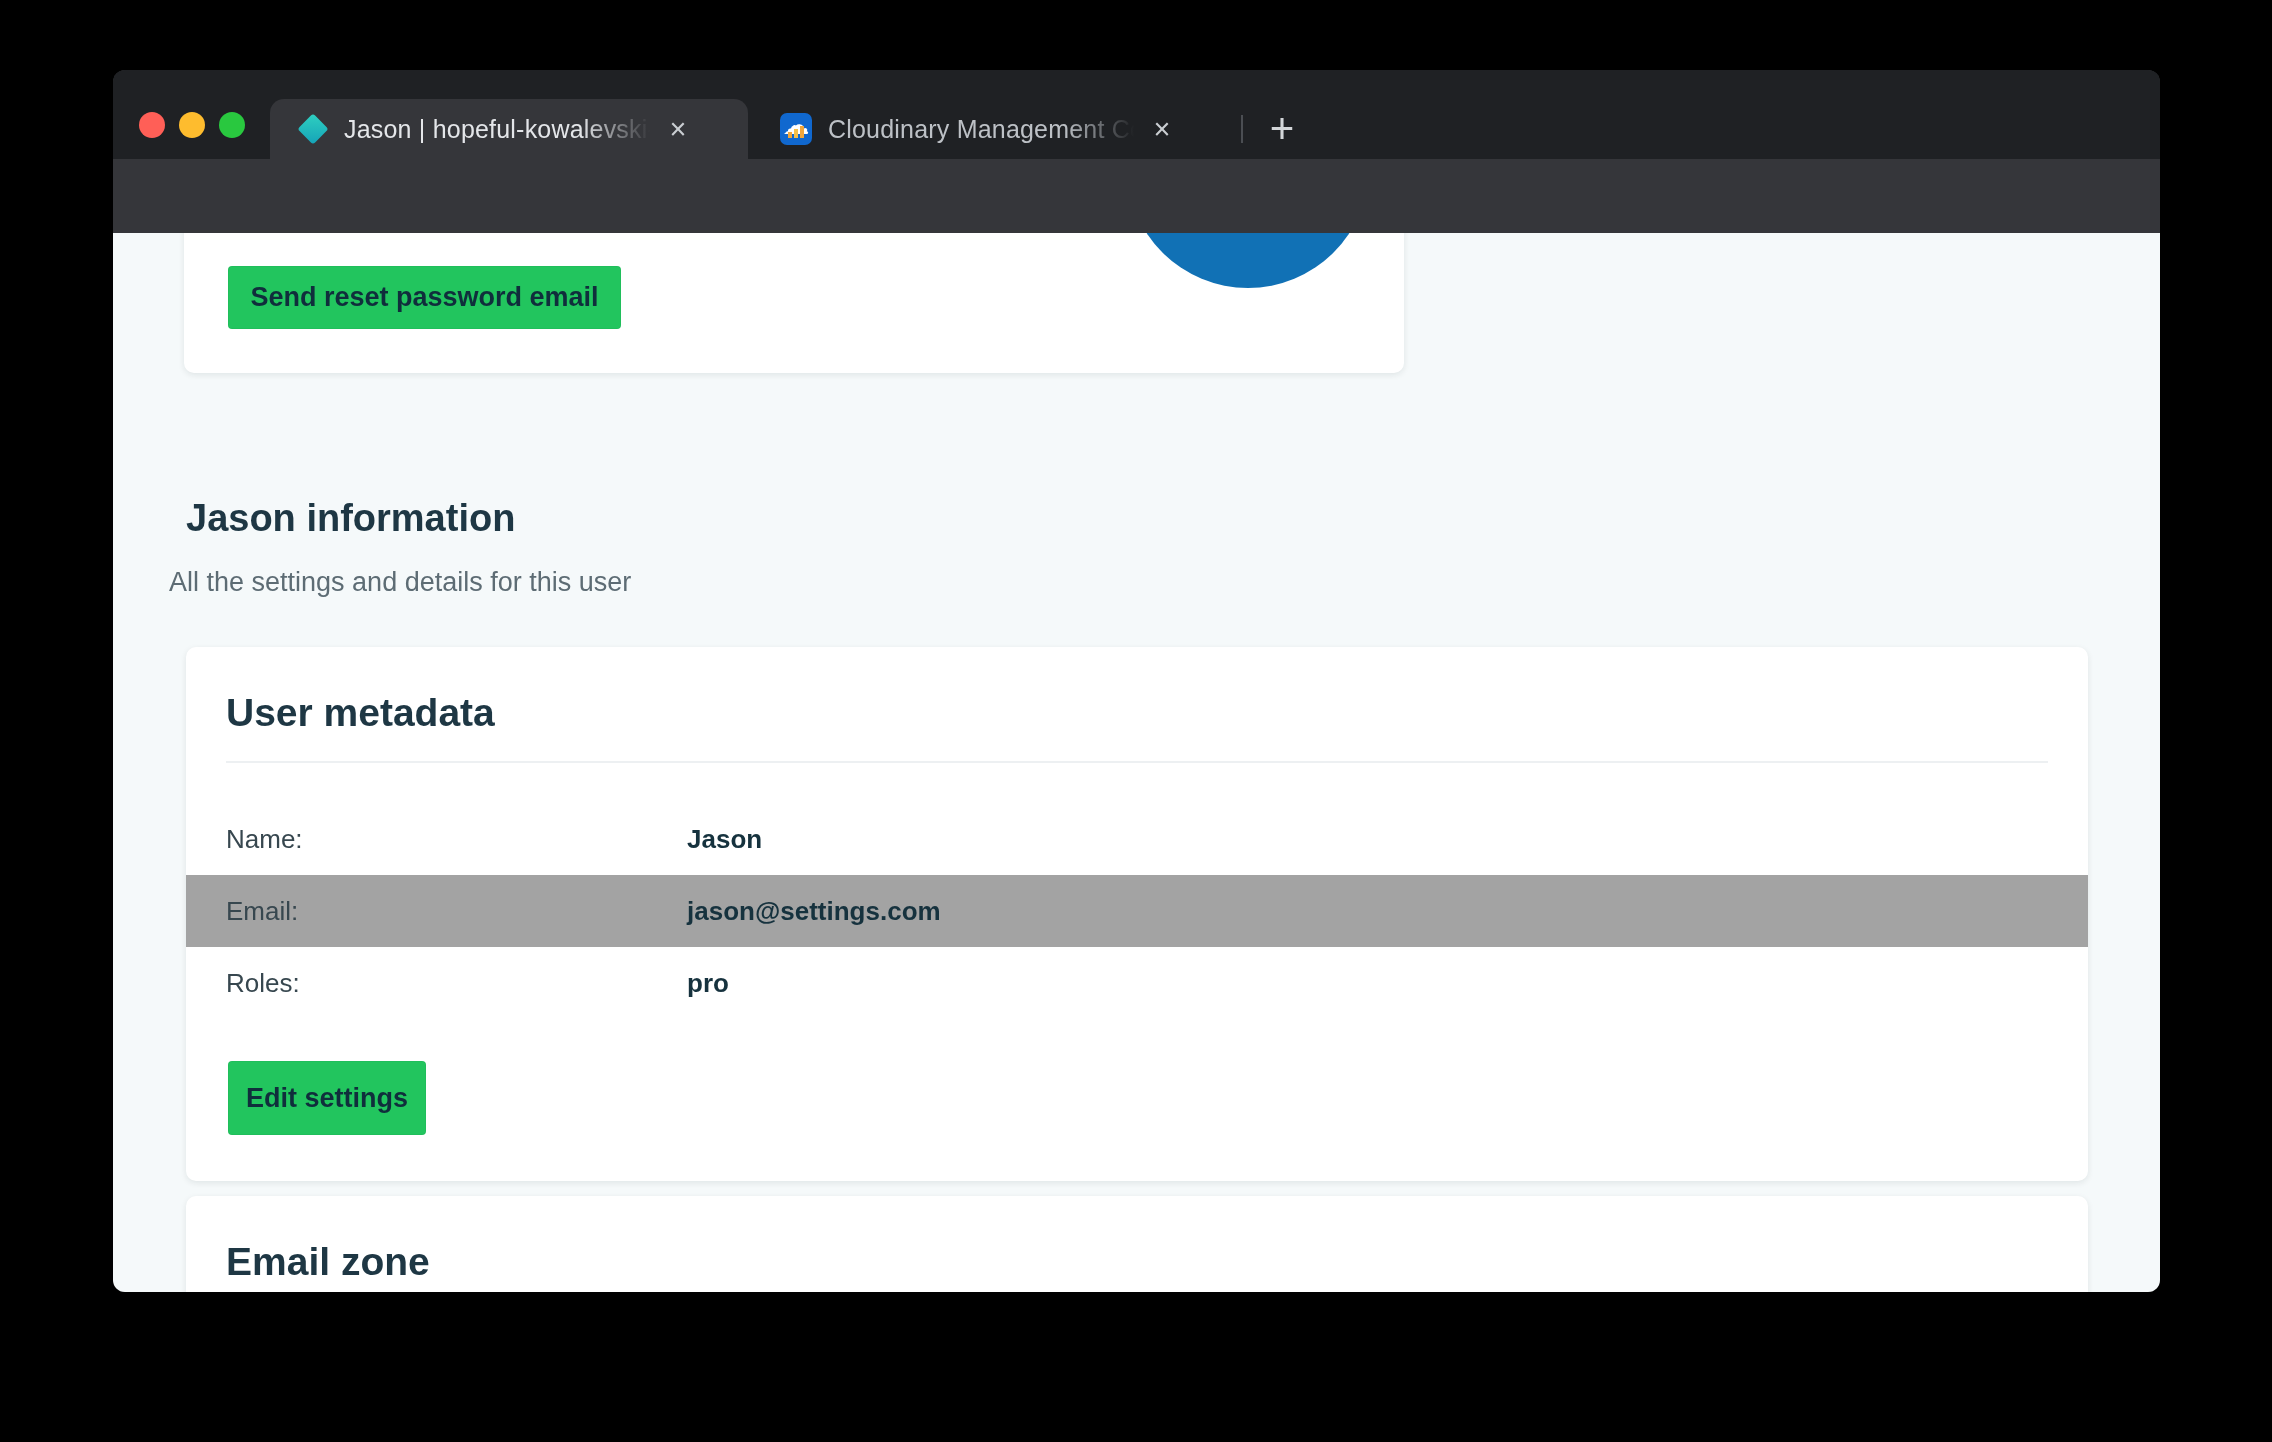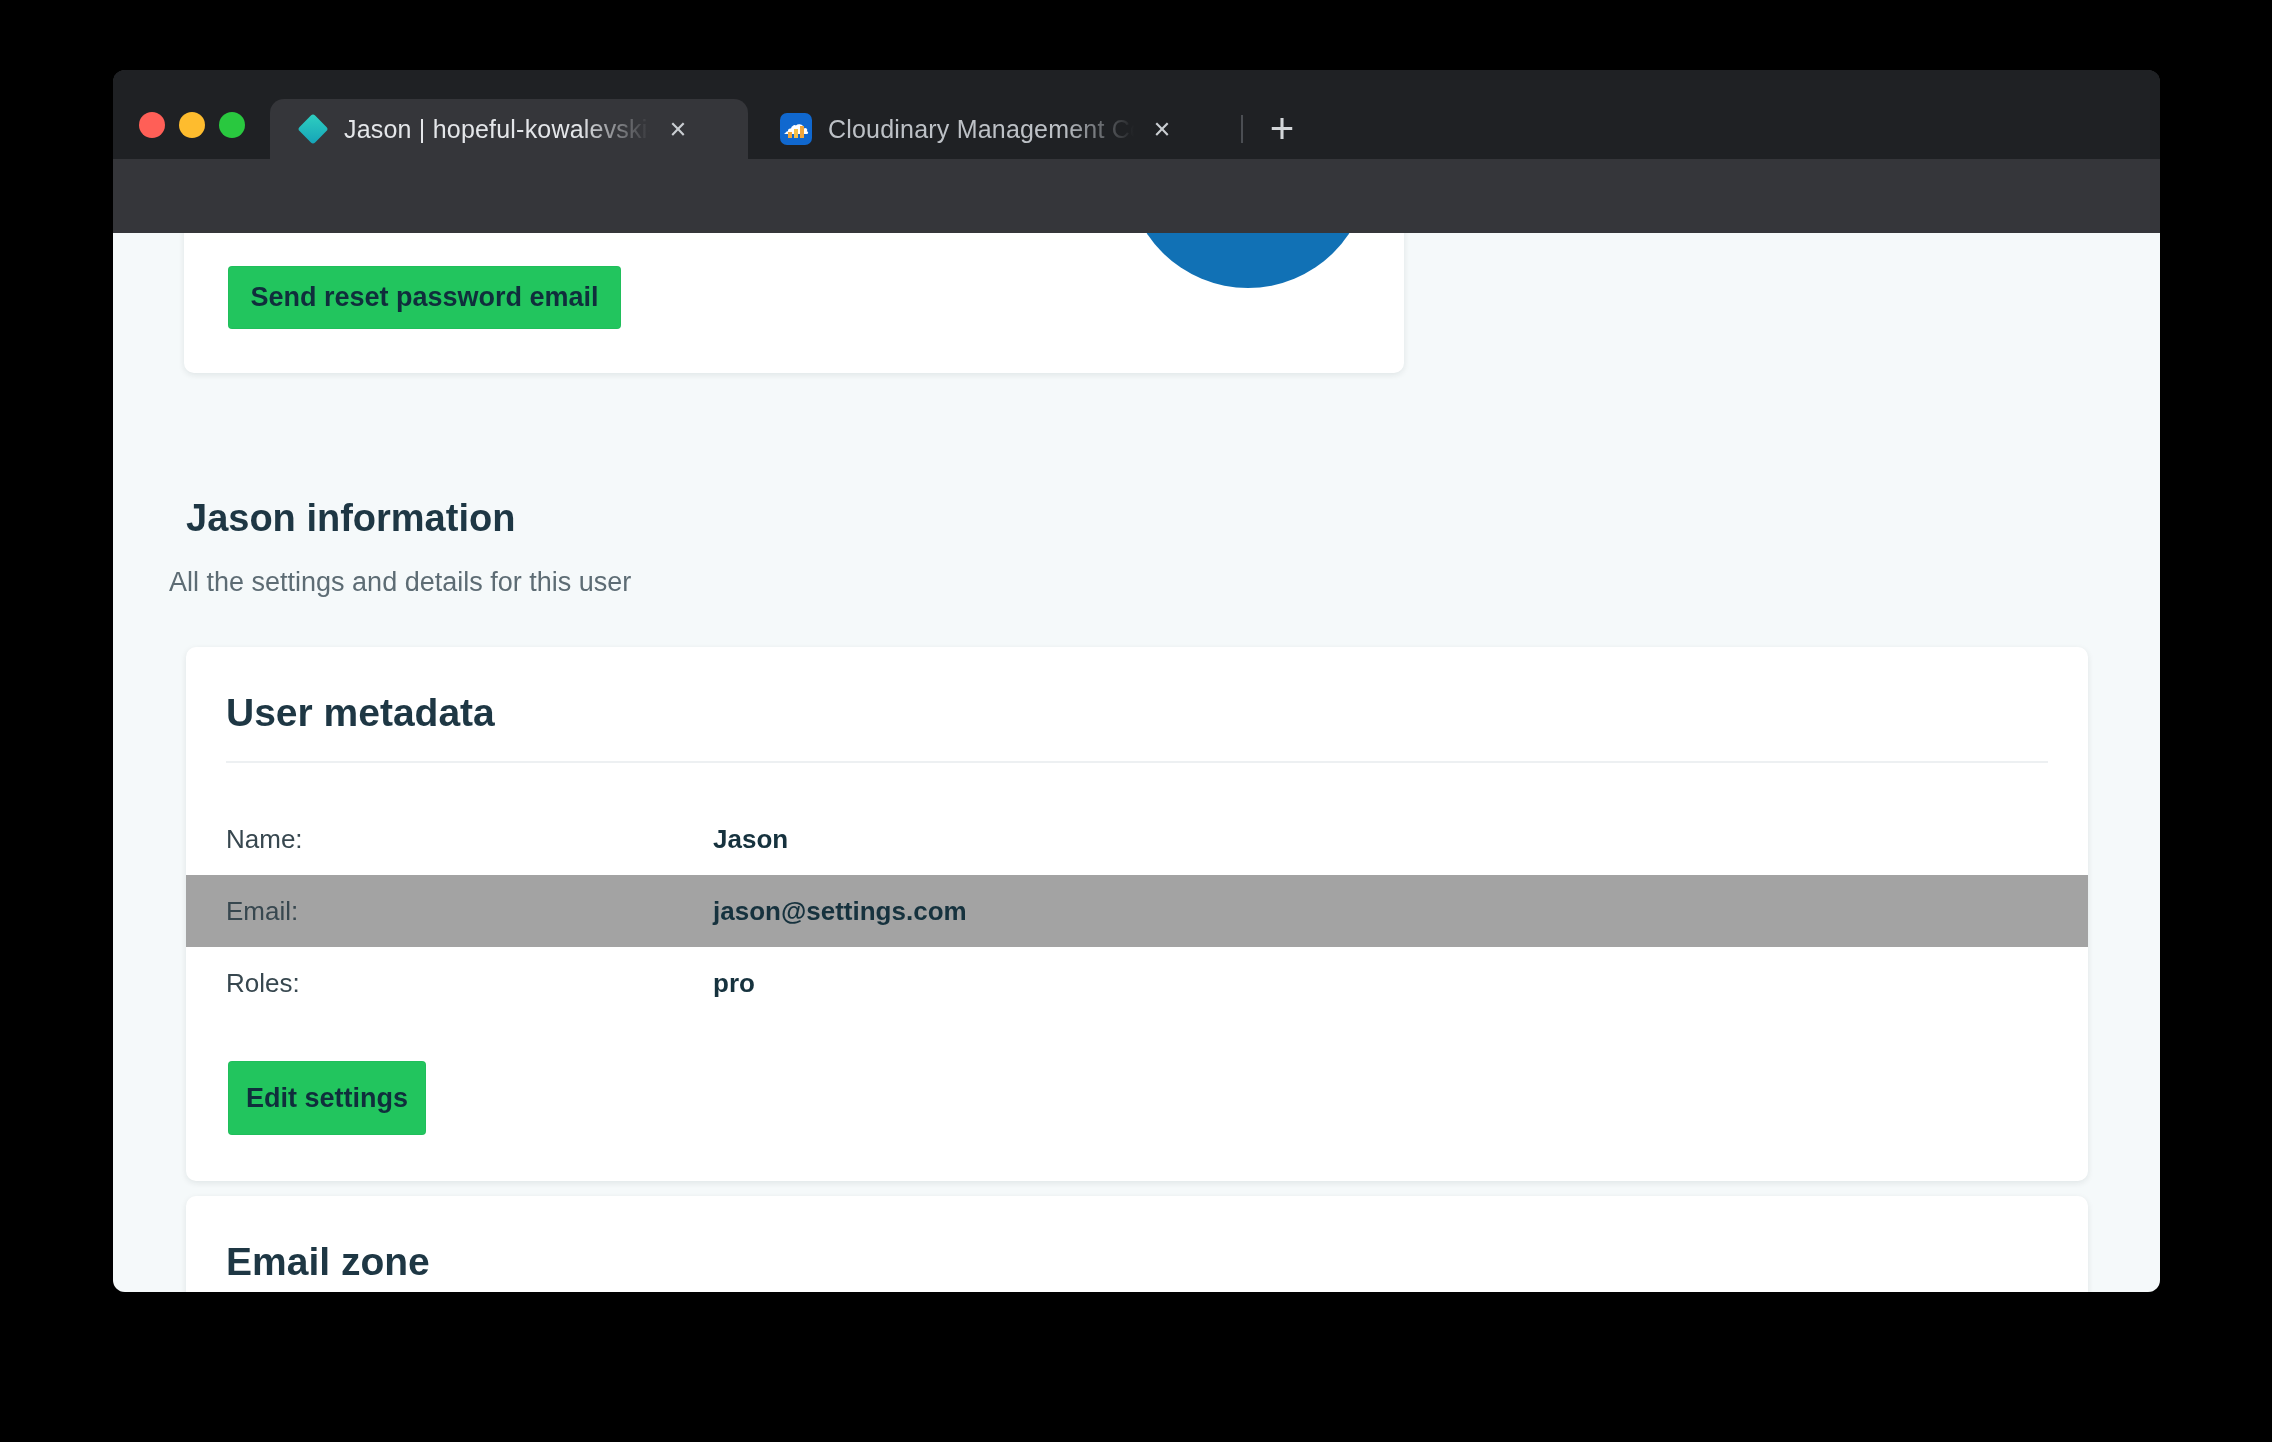--- a/index.html
+++ b/index.html
@@ -115,21 +115,21 @@
     font-size:27px; font-weight:bold; color:#102e3c; border:1px solid rgba(0,0,0,.03); }
   .reset-btn { position:absolute; left:44px; top:49px; width:393px; height:63px; }
 
   .section-title { position:absolute; left:73px; top:264px; font-size:38px; font-weight:bold; color:#1e3744; }
   .section-subtitle { position:absolute; left:56px; top:334px; font-size:27px; color:#5d6c74; }
 
   .meta-card { left:73px; top:414px; width:1902px; z-index:2; padding-bottom:46px; }
   .card-heading { padding:44px 40px 0 40px; font-size:39px; font-weight:bold; color:#1e3744; }
   .card-divider { margin:26px 40px 0 40px; height:2px; background:#edf0f2; }
   .rows { margin-top:40px; }
-  .meta-row { height:72px; display:flex; align-items:center; padding:0 40px;gap:26px; }
+  .meta-row { height:72px; display:flex; align-items:center; padding:0 40px; }
   .meta-row.striped { background:#a3a3a3; }
   .meta-label { width:461px; font-size:26px; color:#37474f; }
   .meta-value { font-size:26px; font-weight:bold; color:#16323e; }
   .edit-btn { margin:42px 0 0 42px; width:198px; height:74px; }
 
   .danger-card { left:73px; top:963px; width:1902px; height:330px; z-index:2; }
 </style>
 </head>
 <body>
 

